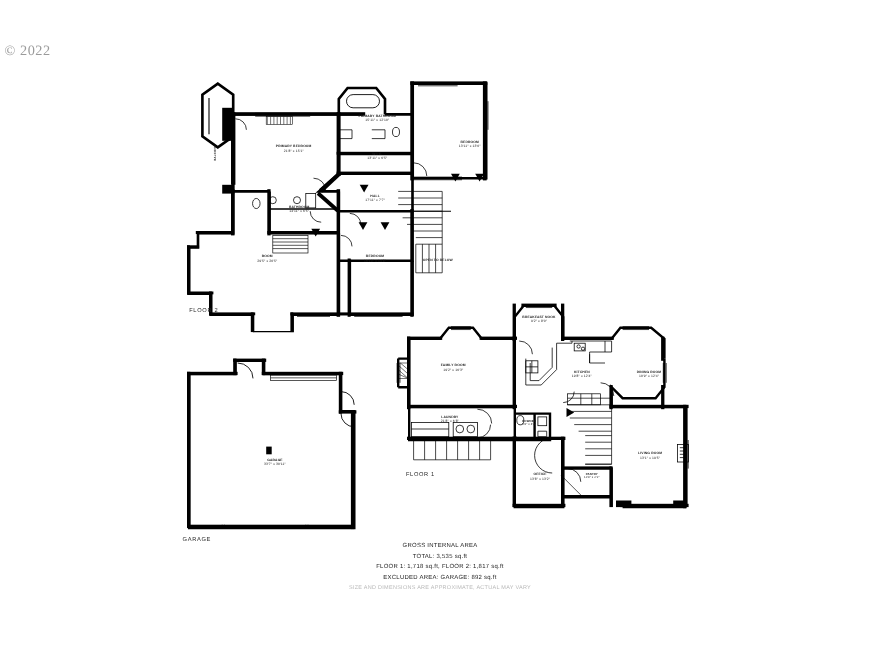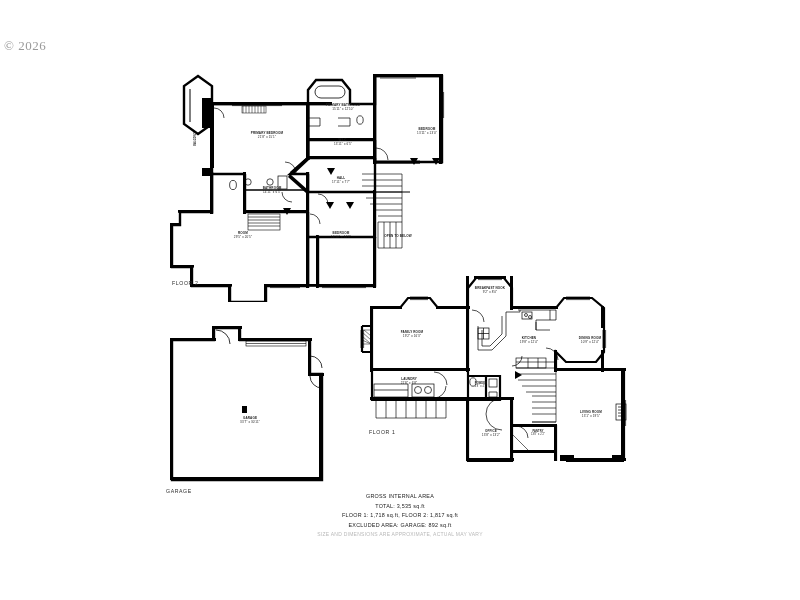--- a/index.html
+++ b/index.html
@@ -33,21 +33,21 @@
   }
   .footer div{font-size:5.4px;line-height:1.78;letter-spacing:.25px;}
   .footer .disc{color:#b9b9b9;font-size:5px;}
   svg{display:block;}
 </style>
 </head>
 <body>
 
 <div id="plan">
 
-  <div class="copyright">© 2026</div>
+  <div class="copyright">© 2022</div>
 
   <svg style="position:absolute;left:170px;top:62px;" width="300" height="240" viewBox="0 0 300 240">
     <g fill="none" stroke="#000" stroke-width="2.4" stroke-linejoin="miter">
 
       <path d="M42 42 L42 24 L28 14 L14 24 L14 62 L28 72 L42 62 L42 105"></path>
       <path d="M42 42 L160 42"></path>
       <path d="M42 105 L42 112 L75 112"></path>
 
       <path d="M20 27 L20 60" stroke-width="1"></path>
 

